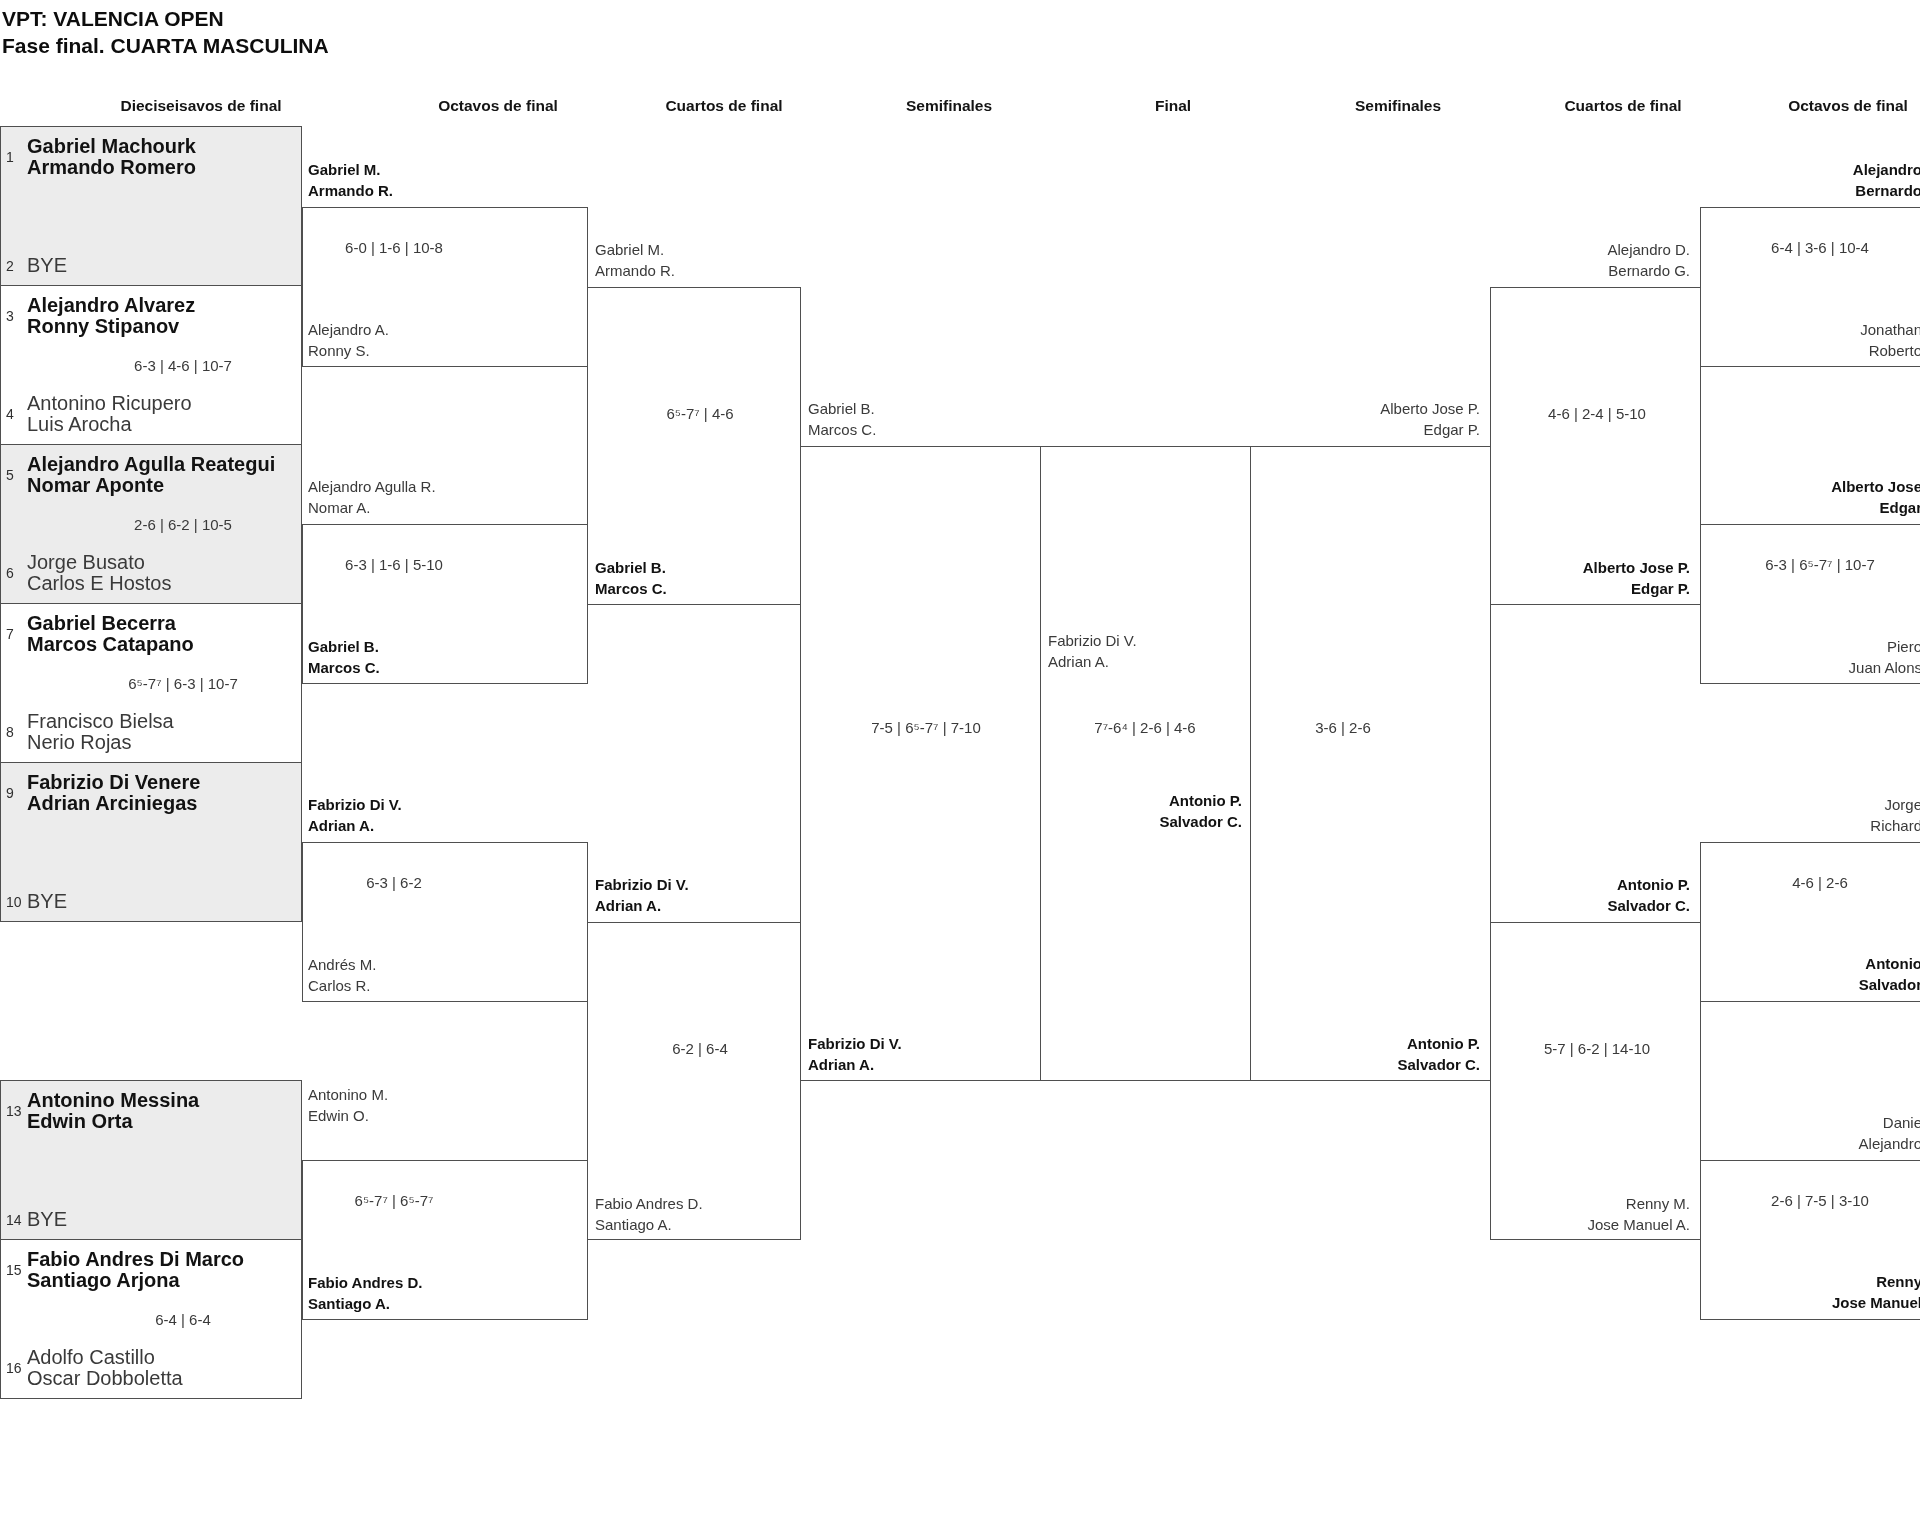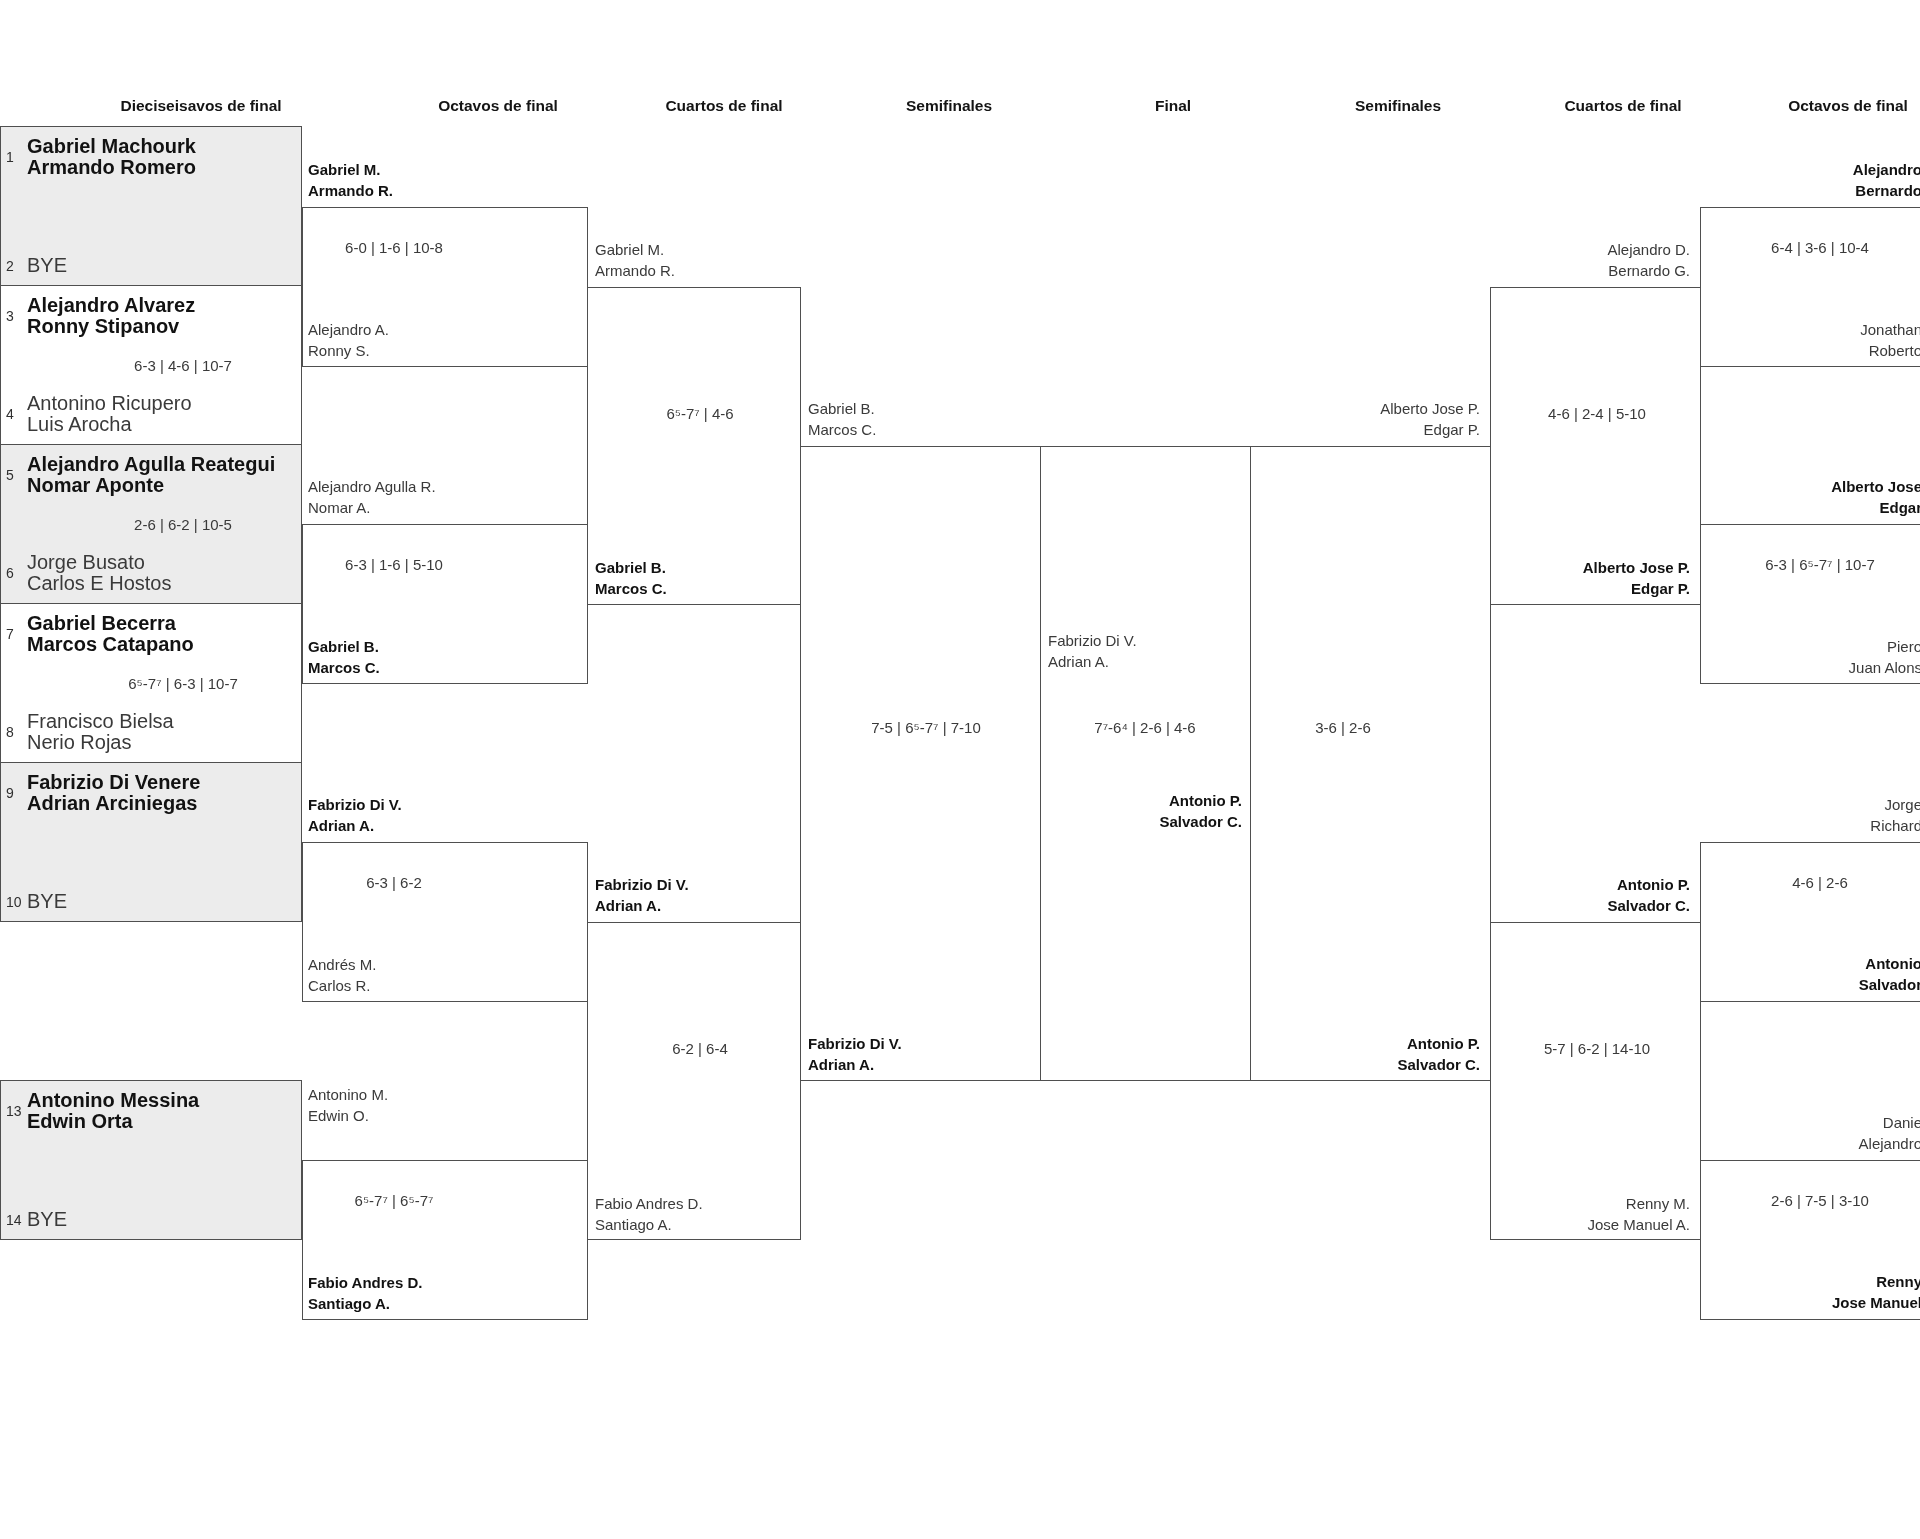--- a/index.html
+++ b/index.html
@@ -25,20 +25,24 @@
   .nm .l{display:block;}
   .ea{top:9px;}
   .eb{bottom:9px;}
   .r1s{left:182px;top:50%;transform:translate(-50%,-50%);}
 </style>
 </head>
 <body>
 
 <div id="page">
 
+  <div id="title">
+    <div>VPT: VALENCIA OPEN</div>
+    <div>Fase final. CUARTA MASCULINA</div>
+  </div>
 
 
   <div class="hdr" style="left:185px">Dieciseisavos de final</div>
   <div class="hdr" style="left:482px">Octavos de final</div>
   <div class="hdr" style="left:708px">Cuartos de final</div>
   <div class="hdr" style="left:933px">Semifinales</div>
   <div class="hdr" style="left:1157px">Final</div>
   <div class="hdr" style="left:1382px">Semifinales</div>
   <div class="hdr" style="left:1607px">Cuartos de final</div>
   <div class="hdr" style="left:1832px">Octavos de final</div>
@@ -138,20 +142,37 @@
       </div>
     <div class="score r1s"></div>
     <div class="entry eb">
         <span class="num">14</span>
         <span class="nm">
           <span class="l">BYE</span>
           <span class="l"></span>
         </span>
       </div>
   </div>
+  <div class="box" style="left:0;top:1239px;width:302px;height:160px">
+    <div class="entry ea">
+        <span class="num">15</span>
+        <span class="nm b">
+          <span class="l">Fabio Andres Di Marco</span>
+          <span class="l">Santiago Arjona</span>
+        </span>
+      </div>
+    <div class="score r1s">6-4 | 6-4</div>
+    <div class="entry eb">
+        <span class="num">16</span>
+        <span class="nm">
+          <span class="l">Adolfo Castillo</span>
+          <span class="l">Oscar Dobboletta</span>
+        </span>
+      </div>
+  </div>
 
   <div class="box" style="left:302px;top:207px;width:286px;height:160px"></div>
   <div class="box" style="left:302px;top:524px;width:286px;height:160px"></div>
   <div class="box" style="left:302px;top:842px;width:286px;height:160px"></div>
   <div class="box" style="left:302px;top:1160px;width:286px;height:160px"></div>
 
   <div class="box" style="left:587px;top:287px;width:214px;height:318px"></div>
   <div class="box" style="left:587px;top:922px;width:214px;height:318px"></div>
 
   <div class="box" style="left:800px;top:446px;width:241px;height:635px"></div>

